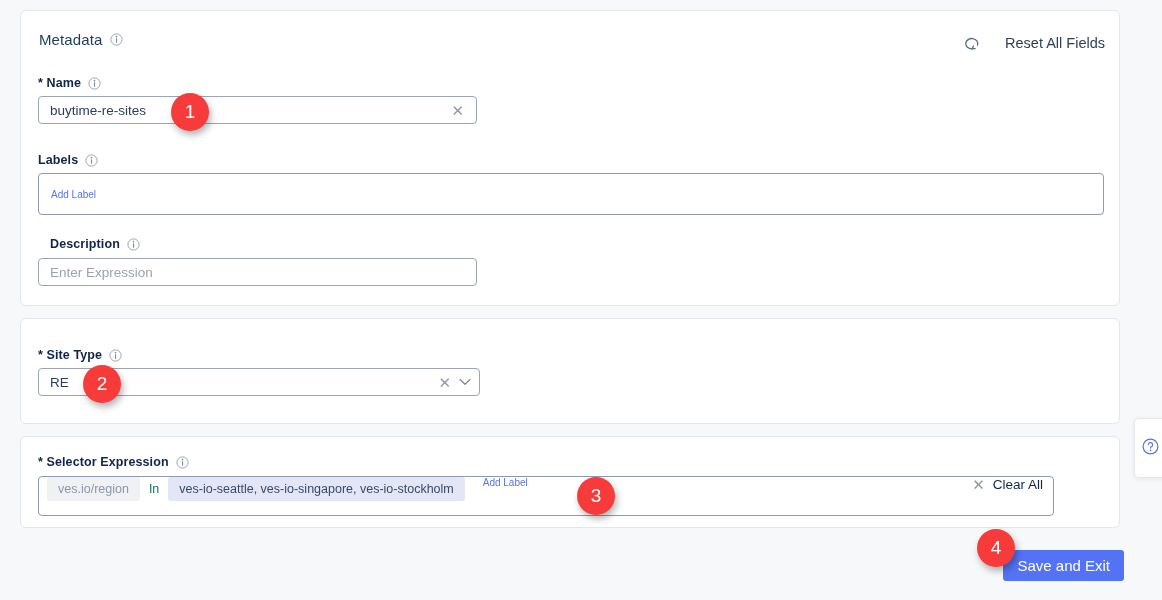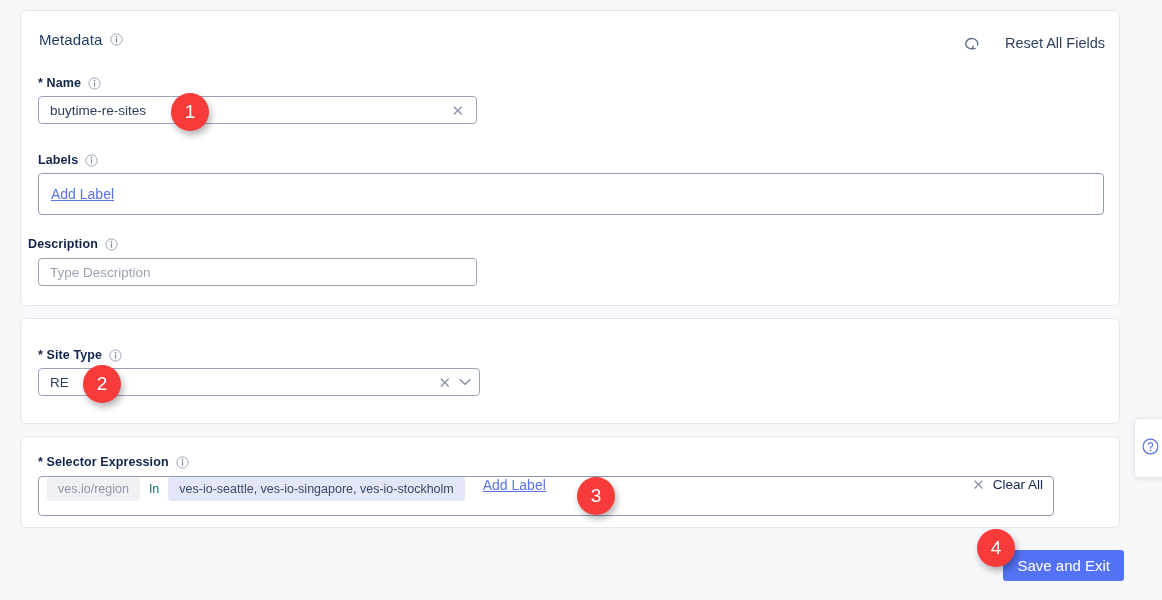--- a/index.html
+++ b/index.html
@@ -101,26 +101,25 @@
     position: absolute; left: 38px; top: 173px;
     width: 1066px; height: 42px;
     border: 1px solid #8e9ab0;
     border-radius: 4px;
     background: #fff;
     display: flex; align-items: center;
     padding-left: 12px;
   }
   .add-label-link {
     color: #5b73e8;
-    font-size: 14px;
-    cursor: pointer;
-    text-decoration: underline;
-  }
-
-  #lbl-desc { position: absolute; left: 28px; top: 237px; }
+    font-size: 10px;
+    cursor: pointer;
+  }
+
+  #lbl-desc { position: absolute; left: 50px; top: 237px; }
   #desc-input { position: absolute; left: 38px; top: 258px; width: 439px; }
 
   
   #lbl-sitetype { position: absolute; left: 38px; top: 348px; }
   #sitetype-input {
     position: absolute; left: 38px; top: 368px; width: 442px;
     padding-right: 4px;
   }
 
   
@@ -262,21 +261,21 @@
     <span>Description</span>
     <span class="info-icon">
       <svg width="13" height="13" viewBox="0 0 13 13">
           <circle cx="6.5" cy="6.5" r="5.6" fill="none" stroke="#9aa5bb" stroke-width="1"></circle>
           <circle cx="6.5" cy="3.6" r=".85" fill="#7b8aa5"></circle>
           <rect x="5.95" y="5.3" width="1.15" height="4.4" fill="#7b8aa5"></rect>
         </svg>
     </span>
   </div>
   <div class="inp" id="desc-input">
-    <span class="ph">Type Description</span>
+    <span class="ph">Enter Expression</span>
   </div>
 
   <div class="card" id="card-sitetype"></div>
 
   <div class="field-label" id="lbl-sitetype">
     <span>* Site Type</span>
     <span class="info-icon">
       <svg width="13" height="13" viewBox="0 0 13 13">
           <circle cx="6.5" cy="6.5" r="5.6" fill="none" stroke="#9aa5bb" stroke-width="1"></circle>
           <circle cx="6.5" cy="3.6" r=".85" fill="#7b8aa5"></circle>

